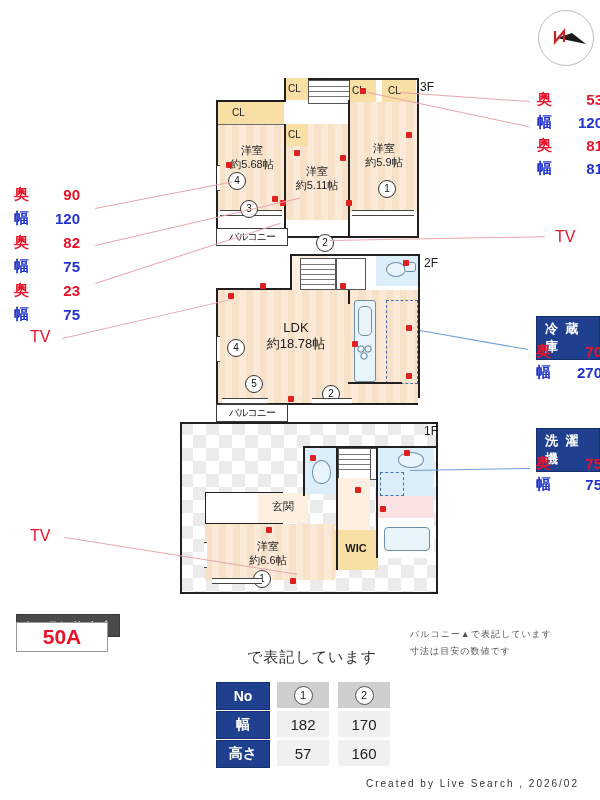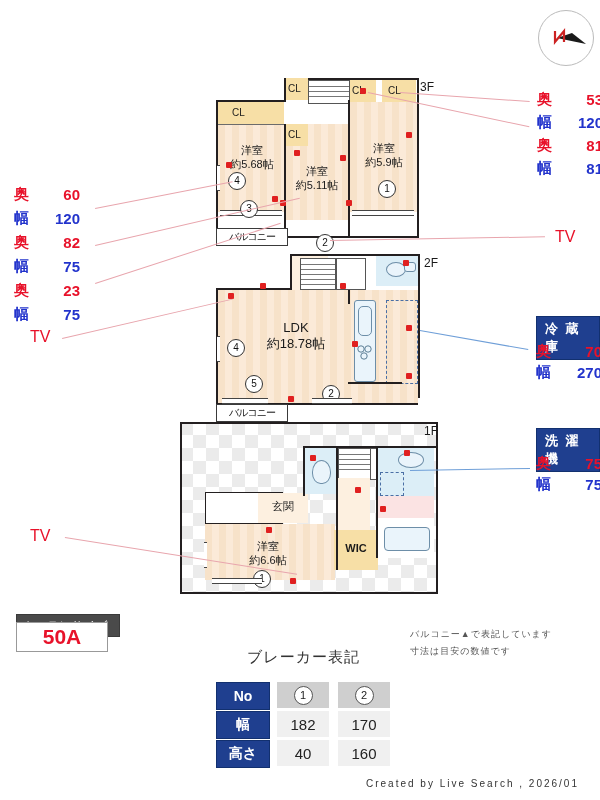--- a/index.html
+++ b/index.html
@@ -286,21 +286,21 @@
 
 <div class="leader" style="left:400px;top:92px;width:130px;transform:rotate(4deg);"></div>
 <div class="leader" style="left:368px;top:92px;width:165px;transform:rotate(12deg);"></div>
 <div class="leader" style="left:330px;top:240px;width:215px;transform:rotate(-1deg);"></div>
 <div class="leader-blue" style="left:420px;top:330px;width:110px;transform:rotate(10deg);"></div>
 <div class="leader-blue" style="left:410px;top:470px;width:120px;transform:rotate(-1deg);"></div>
 
 <div>
   <div class="dim-row" style="left:14px;top:185px;">
     <span class="dim-k k-oku">奥</span>
-    <span class="dim-v v-oku">60</span>
+    <span class="dim-v v-oku">90</span>
   </div>
   <div class="dim-row" style="left:14px;top:209px;">
     <span class="dim-k k-haba">幅</span>
     <span class="dim-v v-haba">120</span>
   </div>
   <div class="dim-row" style="left:14px;top:233px;">
     <span class="dim-k k-oku">奥</span>
     <span class="dim-v v-oku">82</span>
   </div>
   <div class="dim-row" style="left:14px;top:257px;">
@@ -362,35 +362,35 @@
     <span class="dim-v v-haba">75</span>
   </div>
 </div>
 
 <div>
   <div class="breaker-hd" style="left:16px;top:614px;width:90px;">カーテンサイズ</div>
   <div class="breaker-val" style="left:16px;top:622px;width:90px;height:28px;line-height:28px;">50A</div>
 </div>
 
 <div>
-  <div class="ct-title" style="left:247px;top:648px;">ブレーカー表記</div>
+  <div class="ct-title" style="left:247px;top:648px;">で表記しています</div>
 
   <div class="ct-hd" style="left:216px;top:682px;width:52px;height:26px;">No</div>
   <div class="ct-hd" style="left:216px;top:711px;width:52px;height:26px;">幅</div>
   <div class="ct-hd" style="left:216px;top:740px;width:52px;height:26px;">高さ</div>
 
   <div class="ct-cell hdrow" style="left:277px;top:682px;width:52px;height:26px;">
     <span class="circ">1</span>
   </div>
   <div class="ct-cell hdrow" style="left:338px;top:682px;width:52px;height:26px;">
     <span class="circ">2</span>
   </div>
 
   <div class="ct-cell body" style="left:277px;top:711px;width:52px;height:26px;">182</div>
   <div class="ct-cell body" style="left:338px;top:711px;width:52px;height:26px;">170</div>
 
-  <div class="ct-cell body" style="left:277px;top:740px;width:52px;height:26px;">40</div>
+  <div class="ct-cell body" style="left:277px;top:740px;width:52px;height:26px;">57</div>
   <div class="ct-cell body" style="left:338px;top:740px;width:52px;height:26px;">160</div>
 </div>
 
 <div class="note" style="left:410px;top:628px;">バルコニー▲で表記しています</div>
 <div class="note" style="left:410px;top:645px;">寸法は目安の数値です</div>
-<div class="credit" style="left:366px;top:778px;">Created by Live Search , 2026/01</div>
+<div class="credit" style="left:366px;top:778px;">Created by Live Search , 2026/02</div>
 
 </body></html>

